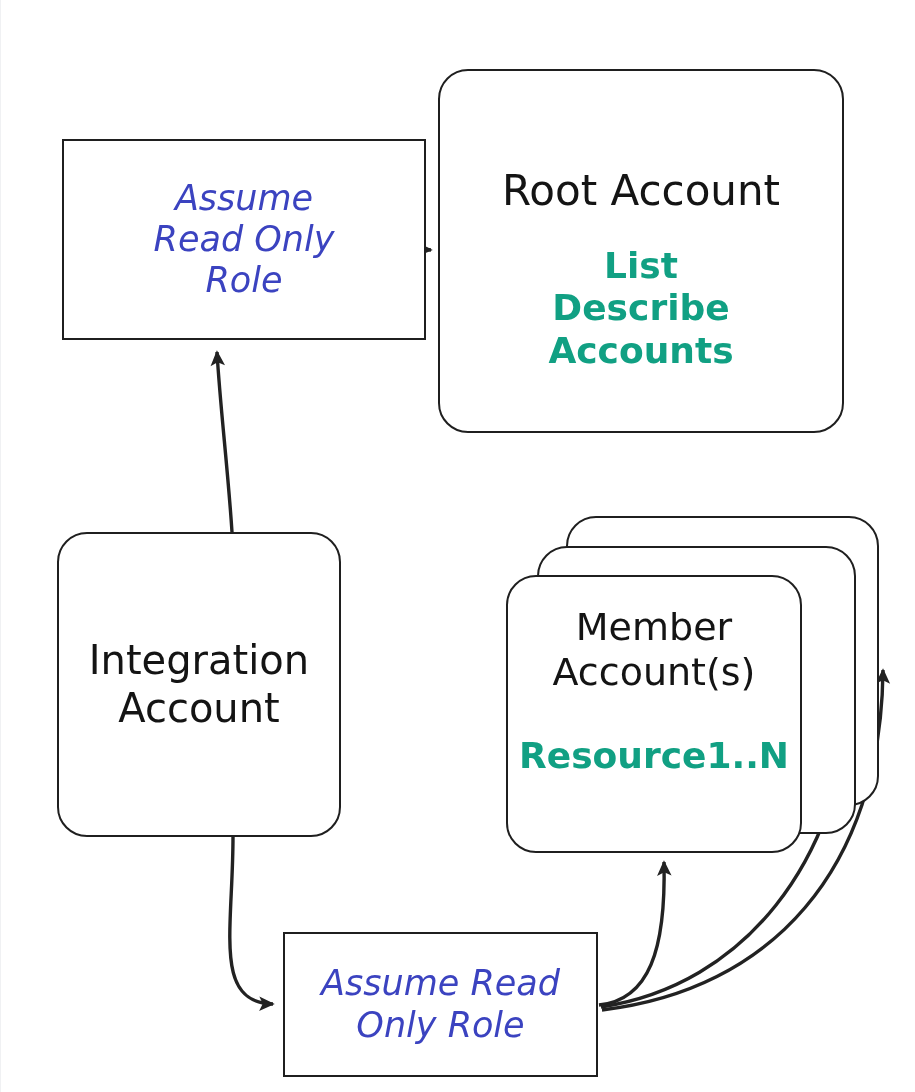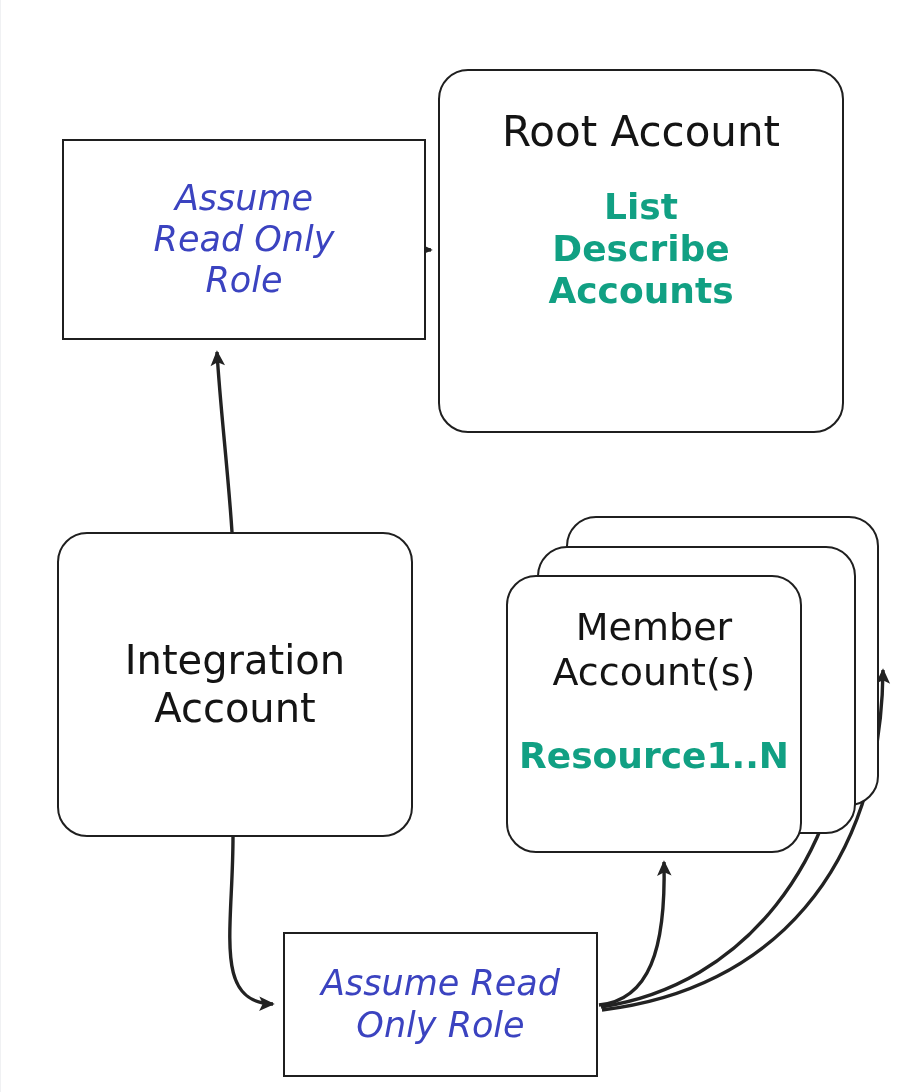--- a/index.html
+++ b/index.html
@@ -61,28 +61,28 @@
   }
 
   
   #node-assume-read-only-role-top {
     left: 61px;  top: 139px;  width: 364px;  height: 201px;
   }
   #node-assume-read-only-role-top .lbl { font-size: 35px; }
 
   #node-root-account {
     left: 437px; top: 69px;  width: 406px;  height: 364px;
-    justify-content: flex-start;
+    justify-content: center;
     padding-top: 36px;
   }
   #node-root-account .lbl-plain { font-size: 42px; }
   #node-root-account .lbl-api  { font-size: 36px; margin-top: 29px; }
 
   #node-integration-account {
-    left: 56px;  top: 532px; width: 356px; height: 305px;
+    left: 56px;  top: 532px; width: 284px; height: 305px;
   }
   #node-integration-account .lbl { font-size: 40px; }
 
   .member-stack-layer {
     position: absolute;
     box-sizing: border-box;
     background: #ffffff;
     border: 2.2px solid #1f1f1f;
     border-radius: 30px;
   }

